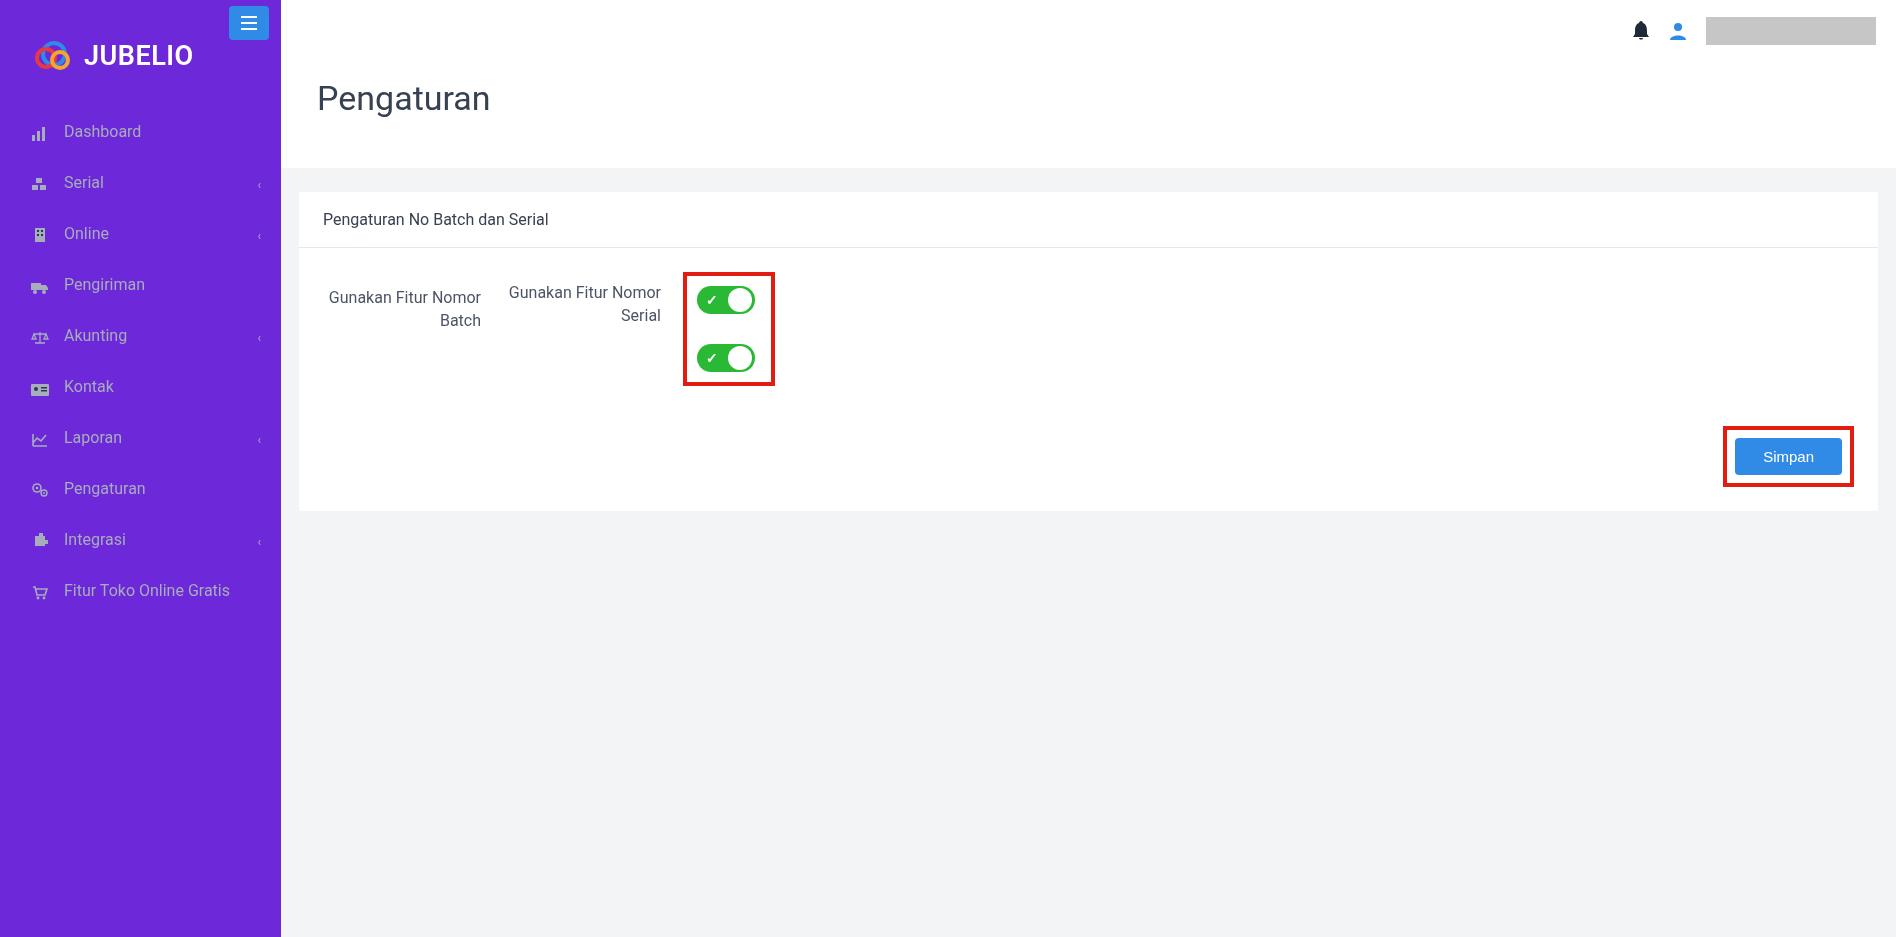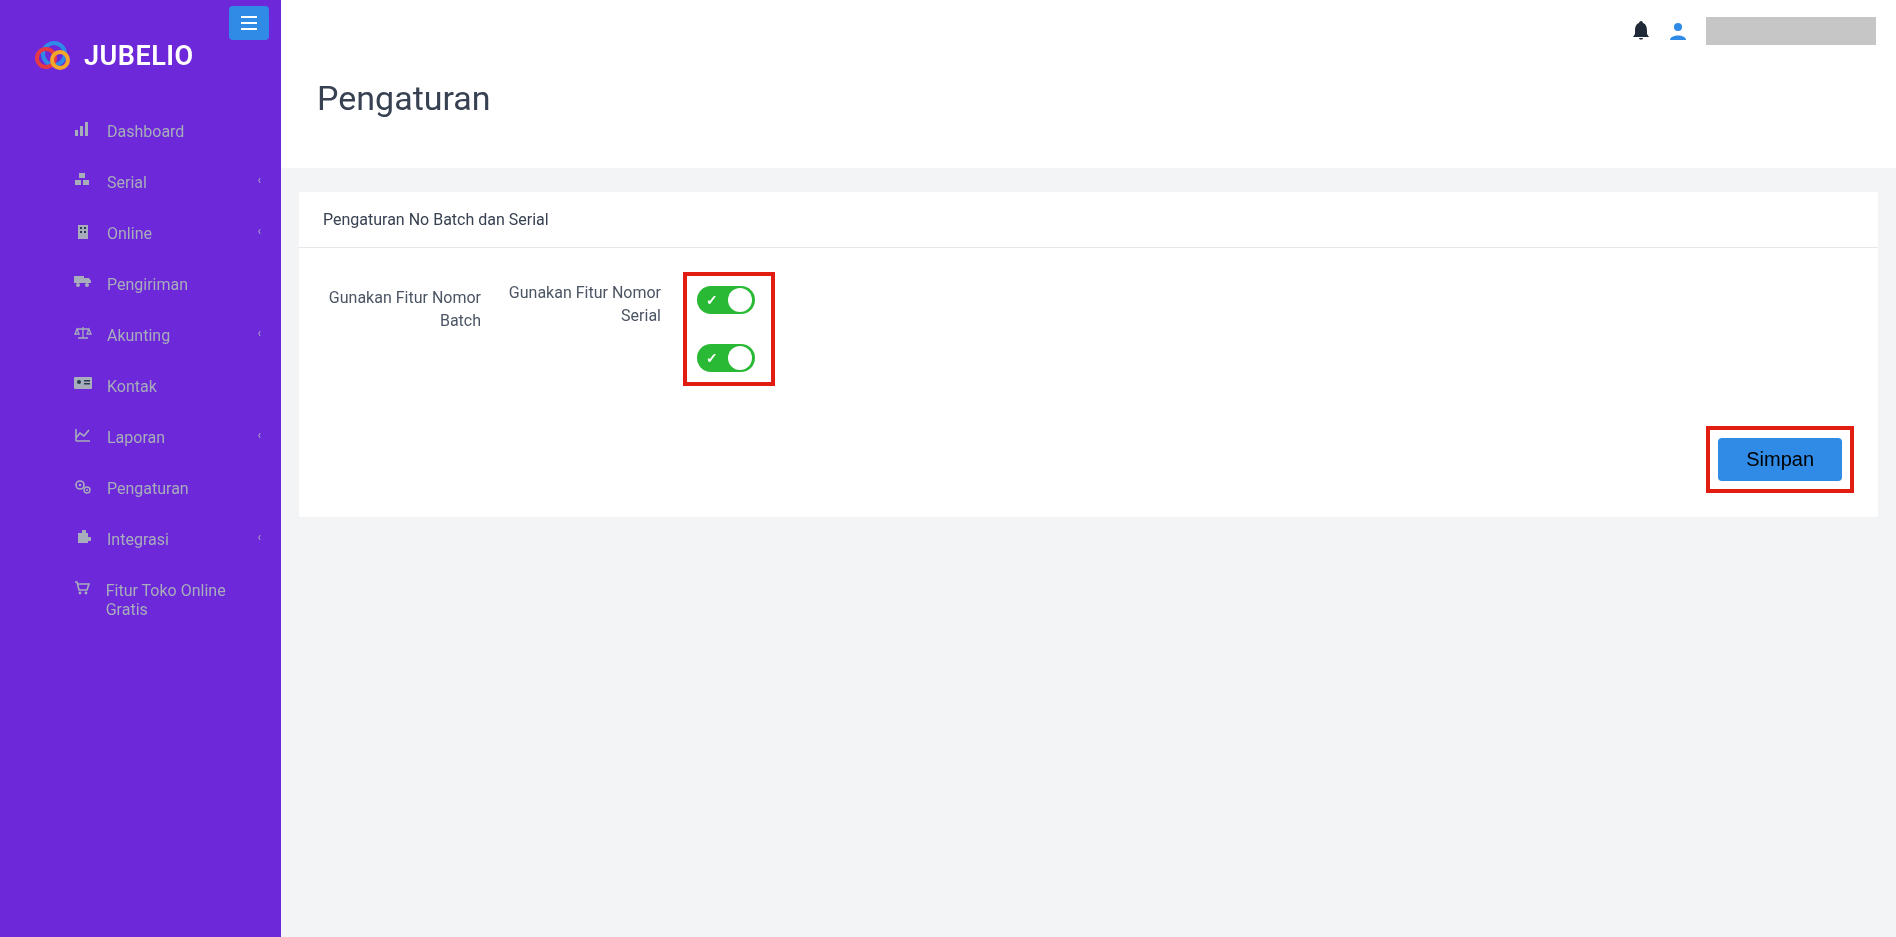--- a/index.html
+++ b/index.html
@@ -47,26 +47,25 @@
     .logo-text {
       color: #fff;
       font-weight: 600;
       font-size: 27px;
       letter-spacing: 0.5px;
     }
 
     .nav { flex: 1; padding-top: 6px; }
     .nav-item {
       display: flex;
-      align-items: flex-start;
+      align-items: flex-end;
       padding: 16px 20px 16px 30px;
       cursor: pointer;
       font-size: 16px;
       position: relative;
-      margin-left: 43px;
     }
     .nav-item .nav-icon {
       width: 20px;
       display: inline-flex;
       align-items: center;
       justify-content: center;
       margin-right: 14px;
     }
     .nav-item .nav-icon svg { fill: currentColor; }
     .nav-item .chevron {
@@ -169,24 +168,24 @@
       display: flex;
       justify-content: flex-end;
     }
     .save-highlight {
       border: 4px solid #e11d12;
       padding: 8px;
       display: inline-block;
     }
     .btn-primary {
       background: #2f8be6;
-      color: #000000;
+      color: #ffffff;
       border: none;
       padding: 10px 28px;
-      font-size: 20px;
+      font-size: 15px;
       border-radius: 4px;
       cursor: pointer;
     }
 
     .labels-col {
       display: flex;
       flex-direction: row;
     }
     .labels-col .setting-label:first-child { padding-top: 14px; }
     .labels-col .setting-label + .setting-label { margin-top: 5px; }

